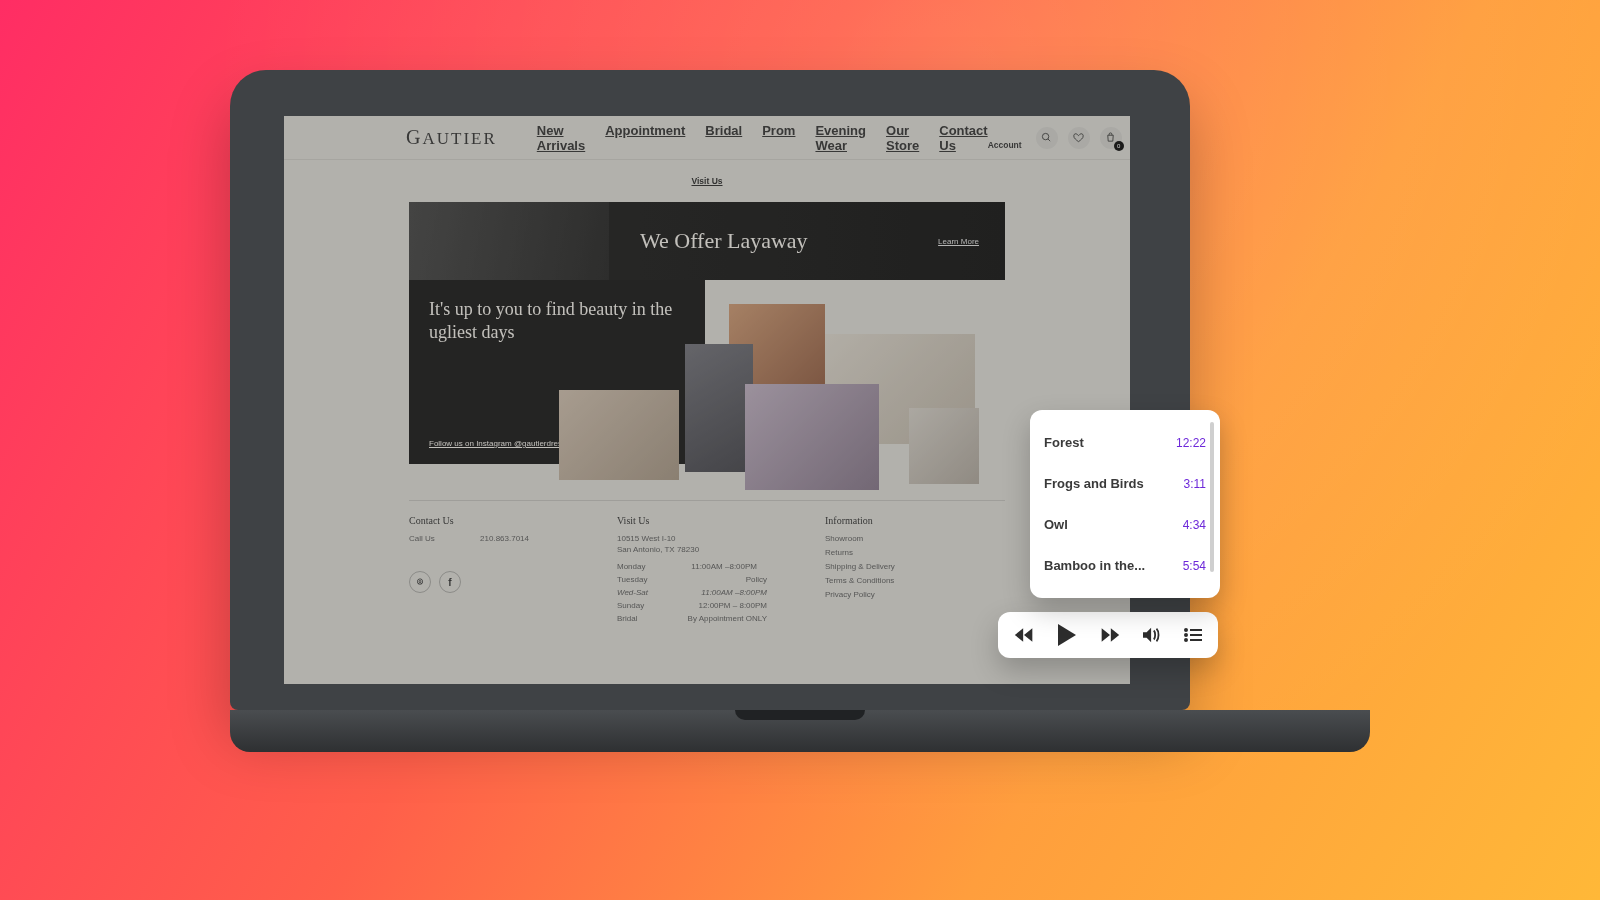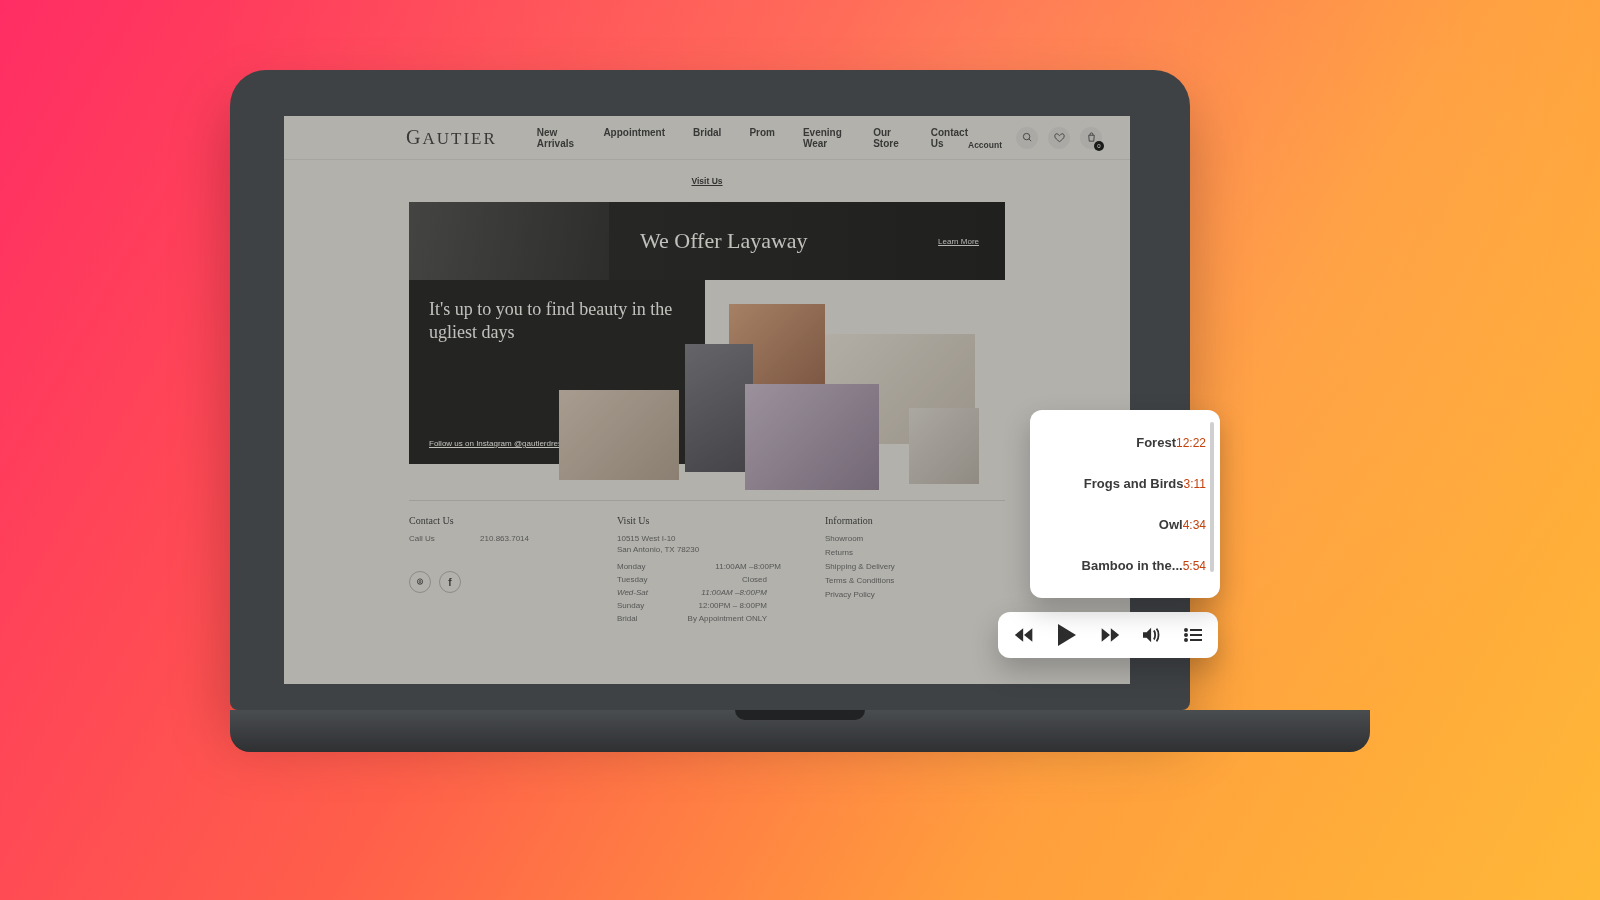--- a/index.html
+++ b/index.html
@@ -27,21 +27,21 @@
 }
 .keyboard::after{content:'';position:absolute;left:50%;top:0;transform:translateX(-50%);width:130px;height:10px;background:#202224;border-radius:0 0 10px 10px;}
 
 
 .screen{width:100%;height:100%;background:#d8d7d2;overflow:hidden;position:relative;font-size:9px;color:#2a2a2a;}
 .overlay{position:absolute;inset:0;background:rgba(90,90,85,.30);z-index:5;pointer-events:none;}
 
 .topbar{height:44px;display:flex;align-items:center;justify-content:space-between;padding:10px 22px;border-bottom:1px solid rgba(0,0,0,.08);}
 .brand{font-family:Georgia,serif;font-size:17px;letter-spacing:2px;font-weight:500;margin-left:100px;}
 .brand .g{font-size:20px;}
-.nav{display:flex;gap:28px;font-size:10px;font-weight:600;}
+.nav{display:flex;gap:20px;font-size:13px;font-weight:600;text-decoration:underline;}
 .nav span{cursor:pointer;}
 .right-tools{display:flex;align-items:center;gap:10px;margin-right:6px;}
 .icon-btn{width:22px;height:22px;border-radius:50%;background:rgba(0,0,0,.05);display:flex;align-items:center;justify-content:center;cursor:pointer;}
 .icon-btn svg{width:11px;height:11px;stroke:#333;fill:none;stroke-width:2;}
 .bag{position:relative;}
 .bag .badge{position:absolute;right:-2px;bottom:-2px;width:10px;height:10px;border-radius:50%;background:#000;color:#fff;font-size:6px;display:flex;align-items:center;justify-content:center;}
 
 .visit{display:flex;justify-content:center;padding:16px 0 10px;}
 .visit a{font-size:8.5px;font-weight:600;text-decoration:underline;color:#222;}
 
@@ -67,22 +67,22 @@
 .footer .row{display:flex;justify-content:space-between;margin-bottom:4px;color:#555;}
 .footer ul{list-style:none;}
 .footer ul li{color:#555;margin-bottom:5px;cursor:pointer;}
 .social{display:flex;gap:8px;margin-top:28px;}
 .social .sbtn{width:22px;height:22px;border:1px solid rgba(0,0,0,.25);border-radius:50%;display:flex;align-items:center;justify-content:center;font-size:10px;font-weight:600;cursor:pointer;}
 
 
 .player{position:absolute;right:380px;top:410px;z-index:20;}
 .playlist{width:190px;background:#fff;border-radius:12px;padding:12px 14px 12px 14px;box-shadow:0 12px 28px rgba(0,0,0,.22);position:relative;}
 .playlist::after{content:'';position:absolute;right:6px;top:12px;width:4px;height:150px;background:#cfcfcf;border-radius:2px;}
-.track{display:flex;justify-content:flex-end;align-items:center;padding:13px 0;font-size:13px;font-weight:600;color:#3a3a3a;cursor:pointer;}
-.track .dur{font-weight:400;color:#c2410c;font-size:12px;}
+.track{display:flex;justify-content:space-between;align-items:center;padding:13px 0;font-size:13px;font-weight:600;color:#3a3a3a;cursor:pointer;}
+.track .dur{font-weight:400;color:#6d28d9;font-size:12px;}
 .track .ellip{max-width:110px;white-space:nowrap;overflow:hidden;text-overflow:ellipsis;}
 .controls{width:220px;background:#fff;border-radius:12px;margin-top:14px;padding:12px 16px;display:flex;align-items:center;justify-content:space-between;box-shadow:0 12px 28px rgba(0,0,0,.22);margin-left:-32px;}
 .controls .cbtn{cursor:pointer;display:flex;align-items:center;justify-content:center;}
 .controls svg{fill:#2d2d2d;}
 </style>
 </head>
 <body>
 
 <div class="laptop">
   <div class="bezel">
@@ -157,27 +157,27 @@
           <div class="social">
             <div class="sbtn">⌾</div>
             <div class="sbtn">f</div>
           </div>
         </div>
         <div>
           <h4>Visit Us</h4>
           <div style="color:#555;margin-bottom:2px;">10515 West I-10</div>
           <div style="color:#555;margin-bottom:8px;">San Antonio, TX 78230</div>
           <div id="hours">
-              <div class="row" style="width: 164px;">
+              <div class="row" style="width: 140px;">
                 <span>Monday</span>
                 <span>11:00AM –8:00PM</span>
               </div>
               <div class="row" style="width: 150px;">
                 <span>Tuesday</span>
-                <span>Closed</span>
+                <span>Policy</span>
               </div>
               <div class="row" style="width: 150px; font-style: italic;">
                 <span>Wed-Sat</span>
                 <span>11:00AM –8:00PM</span>
               </div>
               <div class="row" style="width: 150px;">
                 <span>Sunday</span>
                 <span>12:00PM – 8:00PM</span>
               </div>
               <div class="row" style="width: 150px;">

